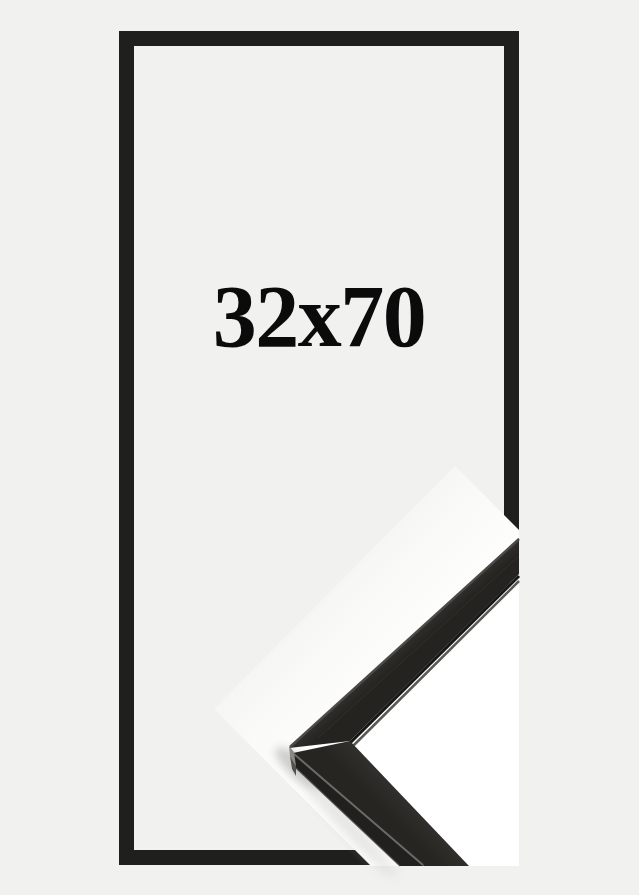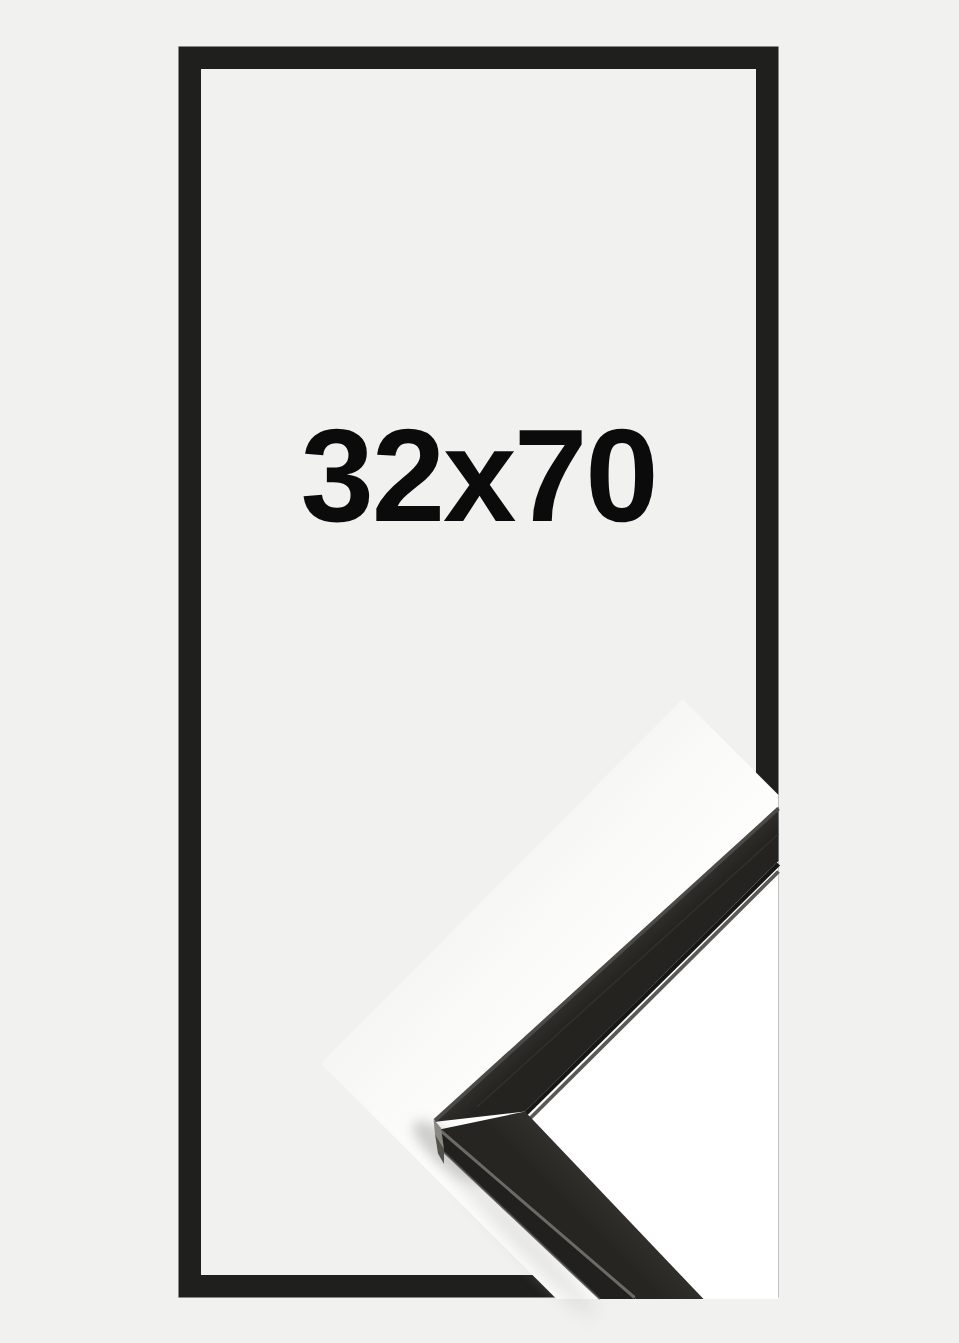--- a/index.html
+++ b/index.html
@@ -9,21 +9,21 @@
     --moulding-side:#21201e; --arris:#6b6a64; --bevel:#4b4a46;
     --lip-dark:#171715; --lip-light:#5a5955; --facet-light:#8a8880;
     --facet-dark:#54524c; --grain:#3c3b37; --shadow:#c2c2c0;
   }
   html,body{margin:0;padding:0;}
   body{
     background:var(--bg);
     font-family:"Liberation Sans","DejaVu Sans",sans-serif;
     width:639px;height:895px;overflow:hidden;
   }
-  .stage{position:relative;width:639px;height:688px;background:var(--bg);}
+  .stage{position:relative;width:639px;height:688px;background:var(--bg);font-family:Liberation Serif, serif;}
   .frame-outline{
     position:absolute;left:119px;top:31px;width:400px;height:834px;
     box-sizing:border-box;border:15px solid var(--frame);
     background:transparent;z-index:1;
   }
   .size-label{
     position:absolute;left:119px;top:273px;width:400px;
     text-align:center;font-size:88px;line-height:88px;font-weight:700;
     letter-spacing:-1.5px;color:var(--label);z-index:2;
   }

